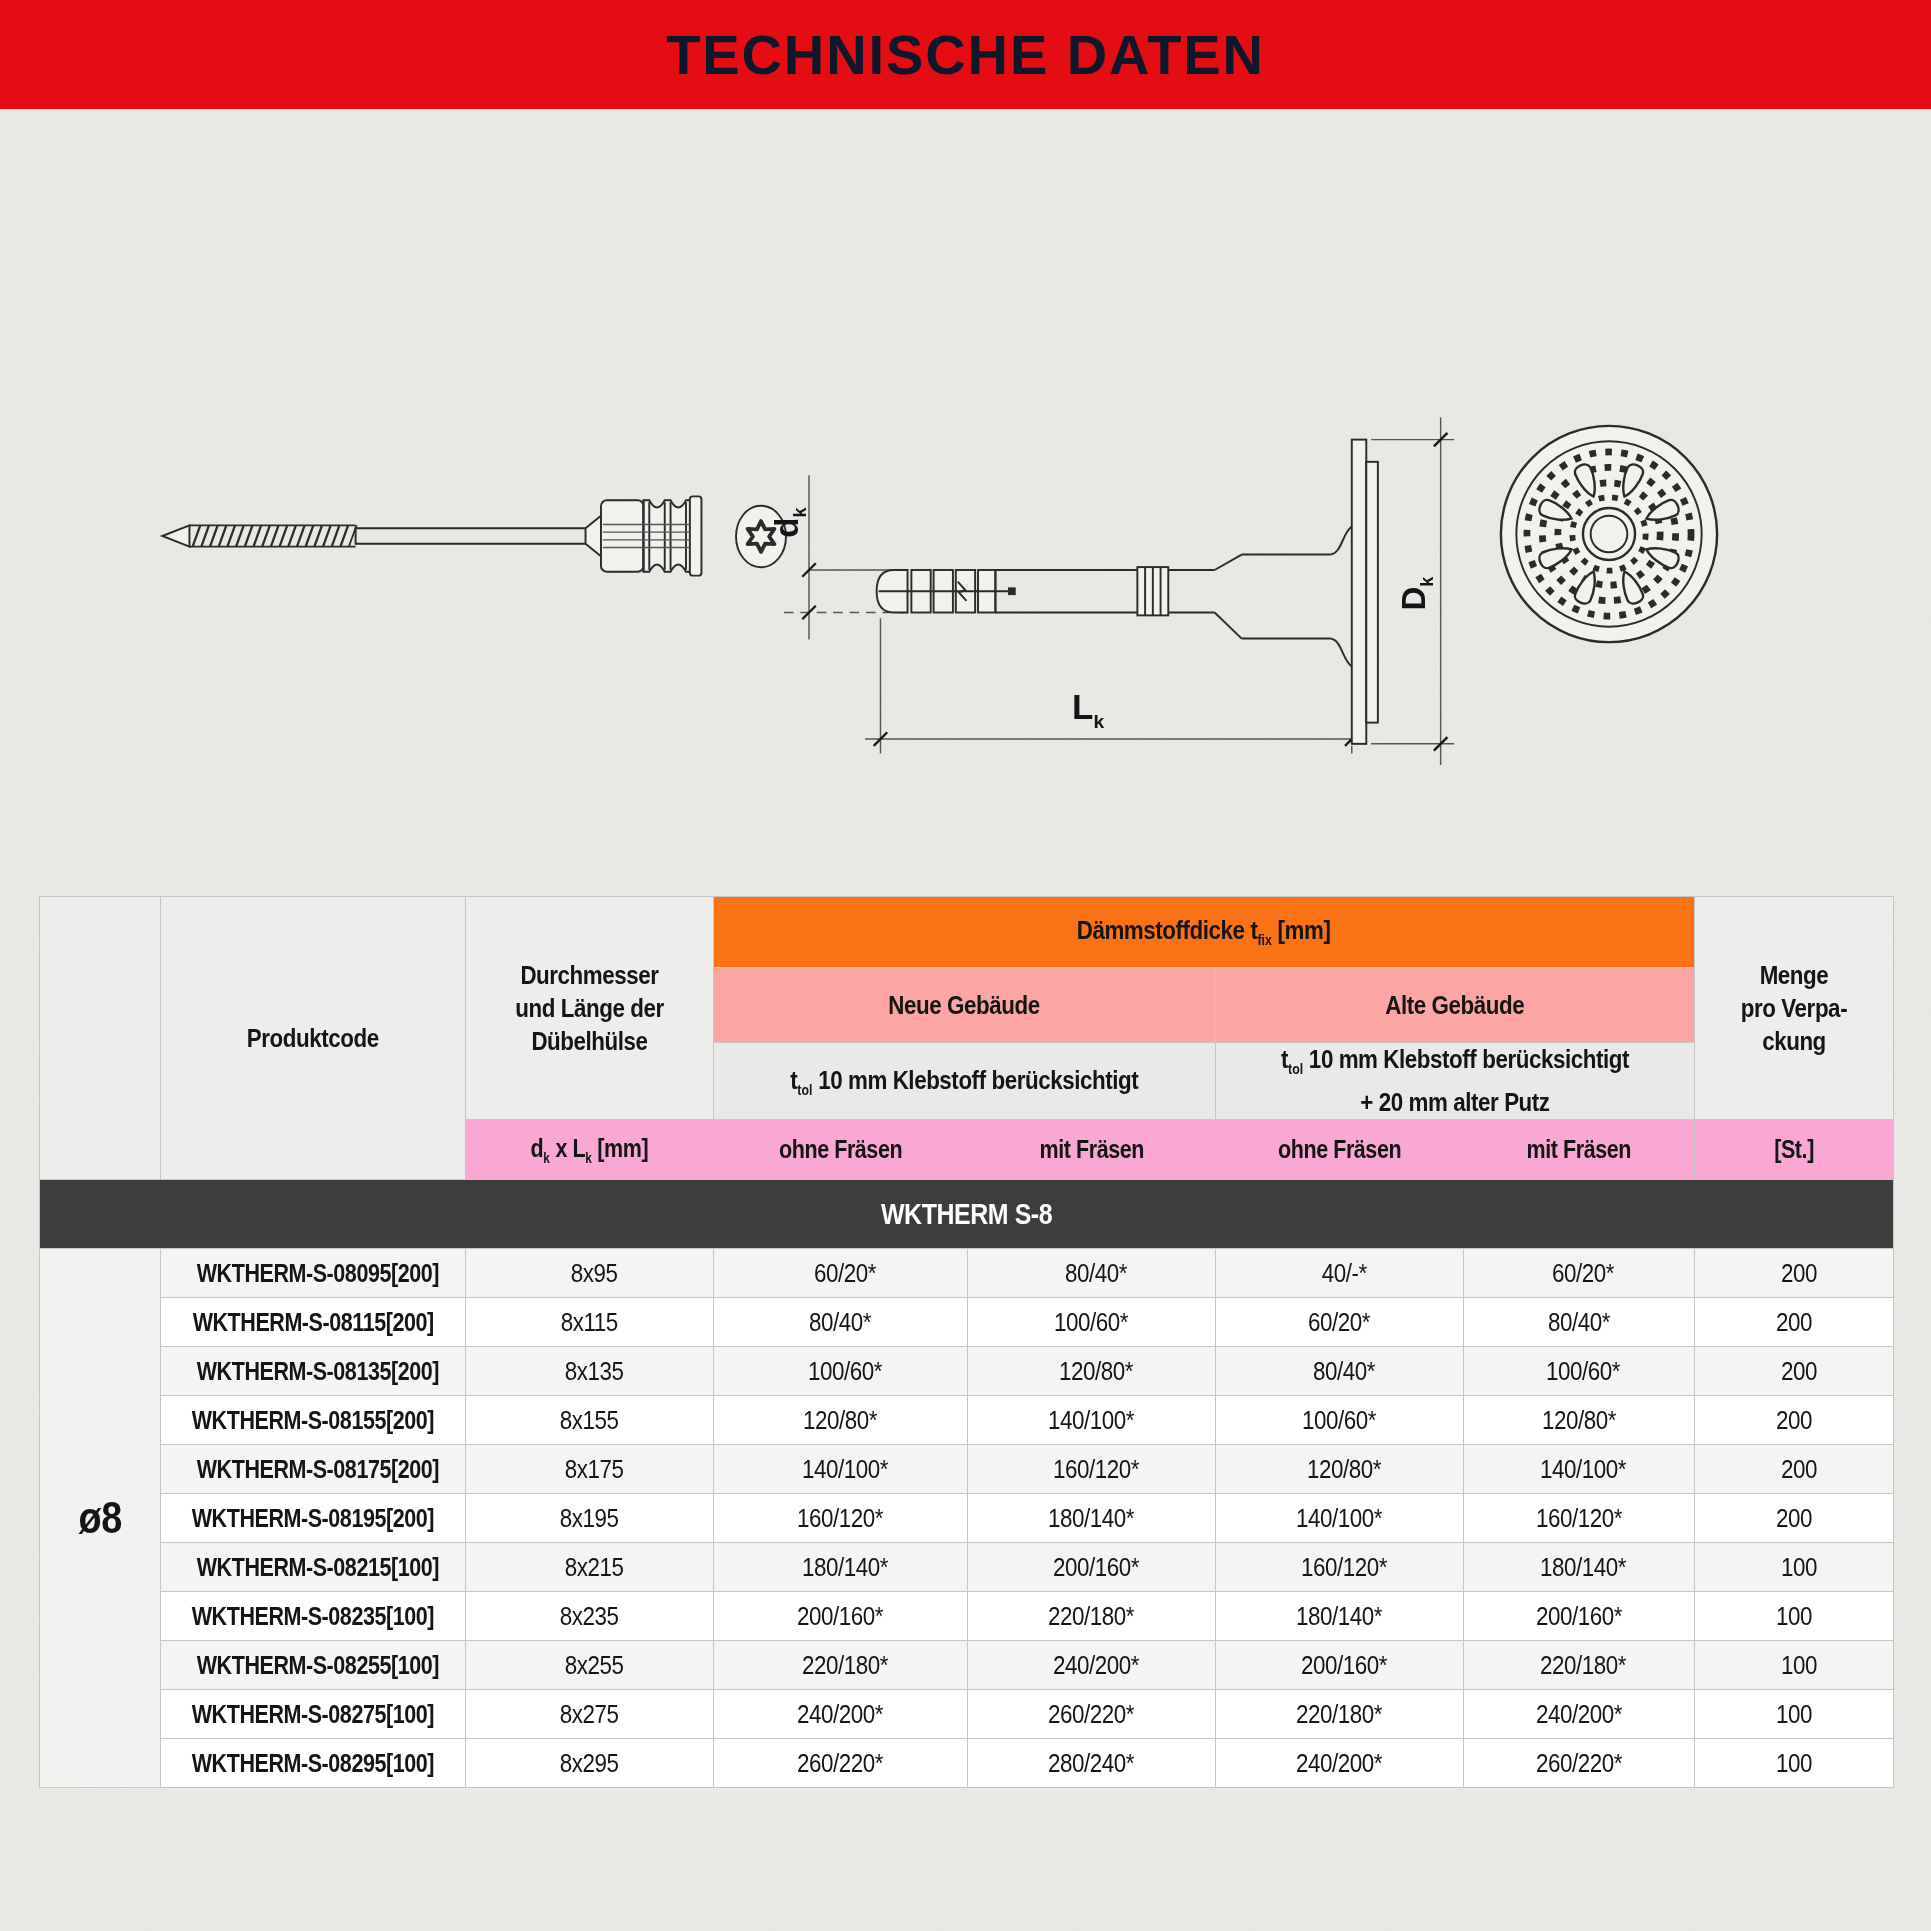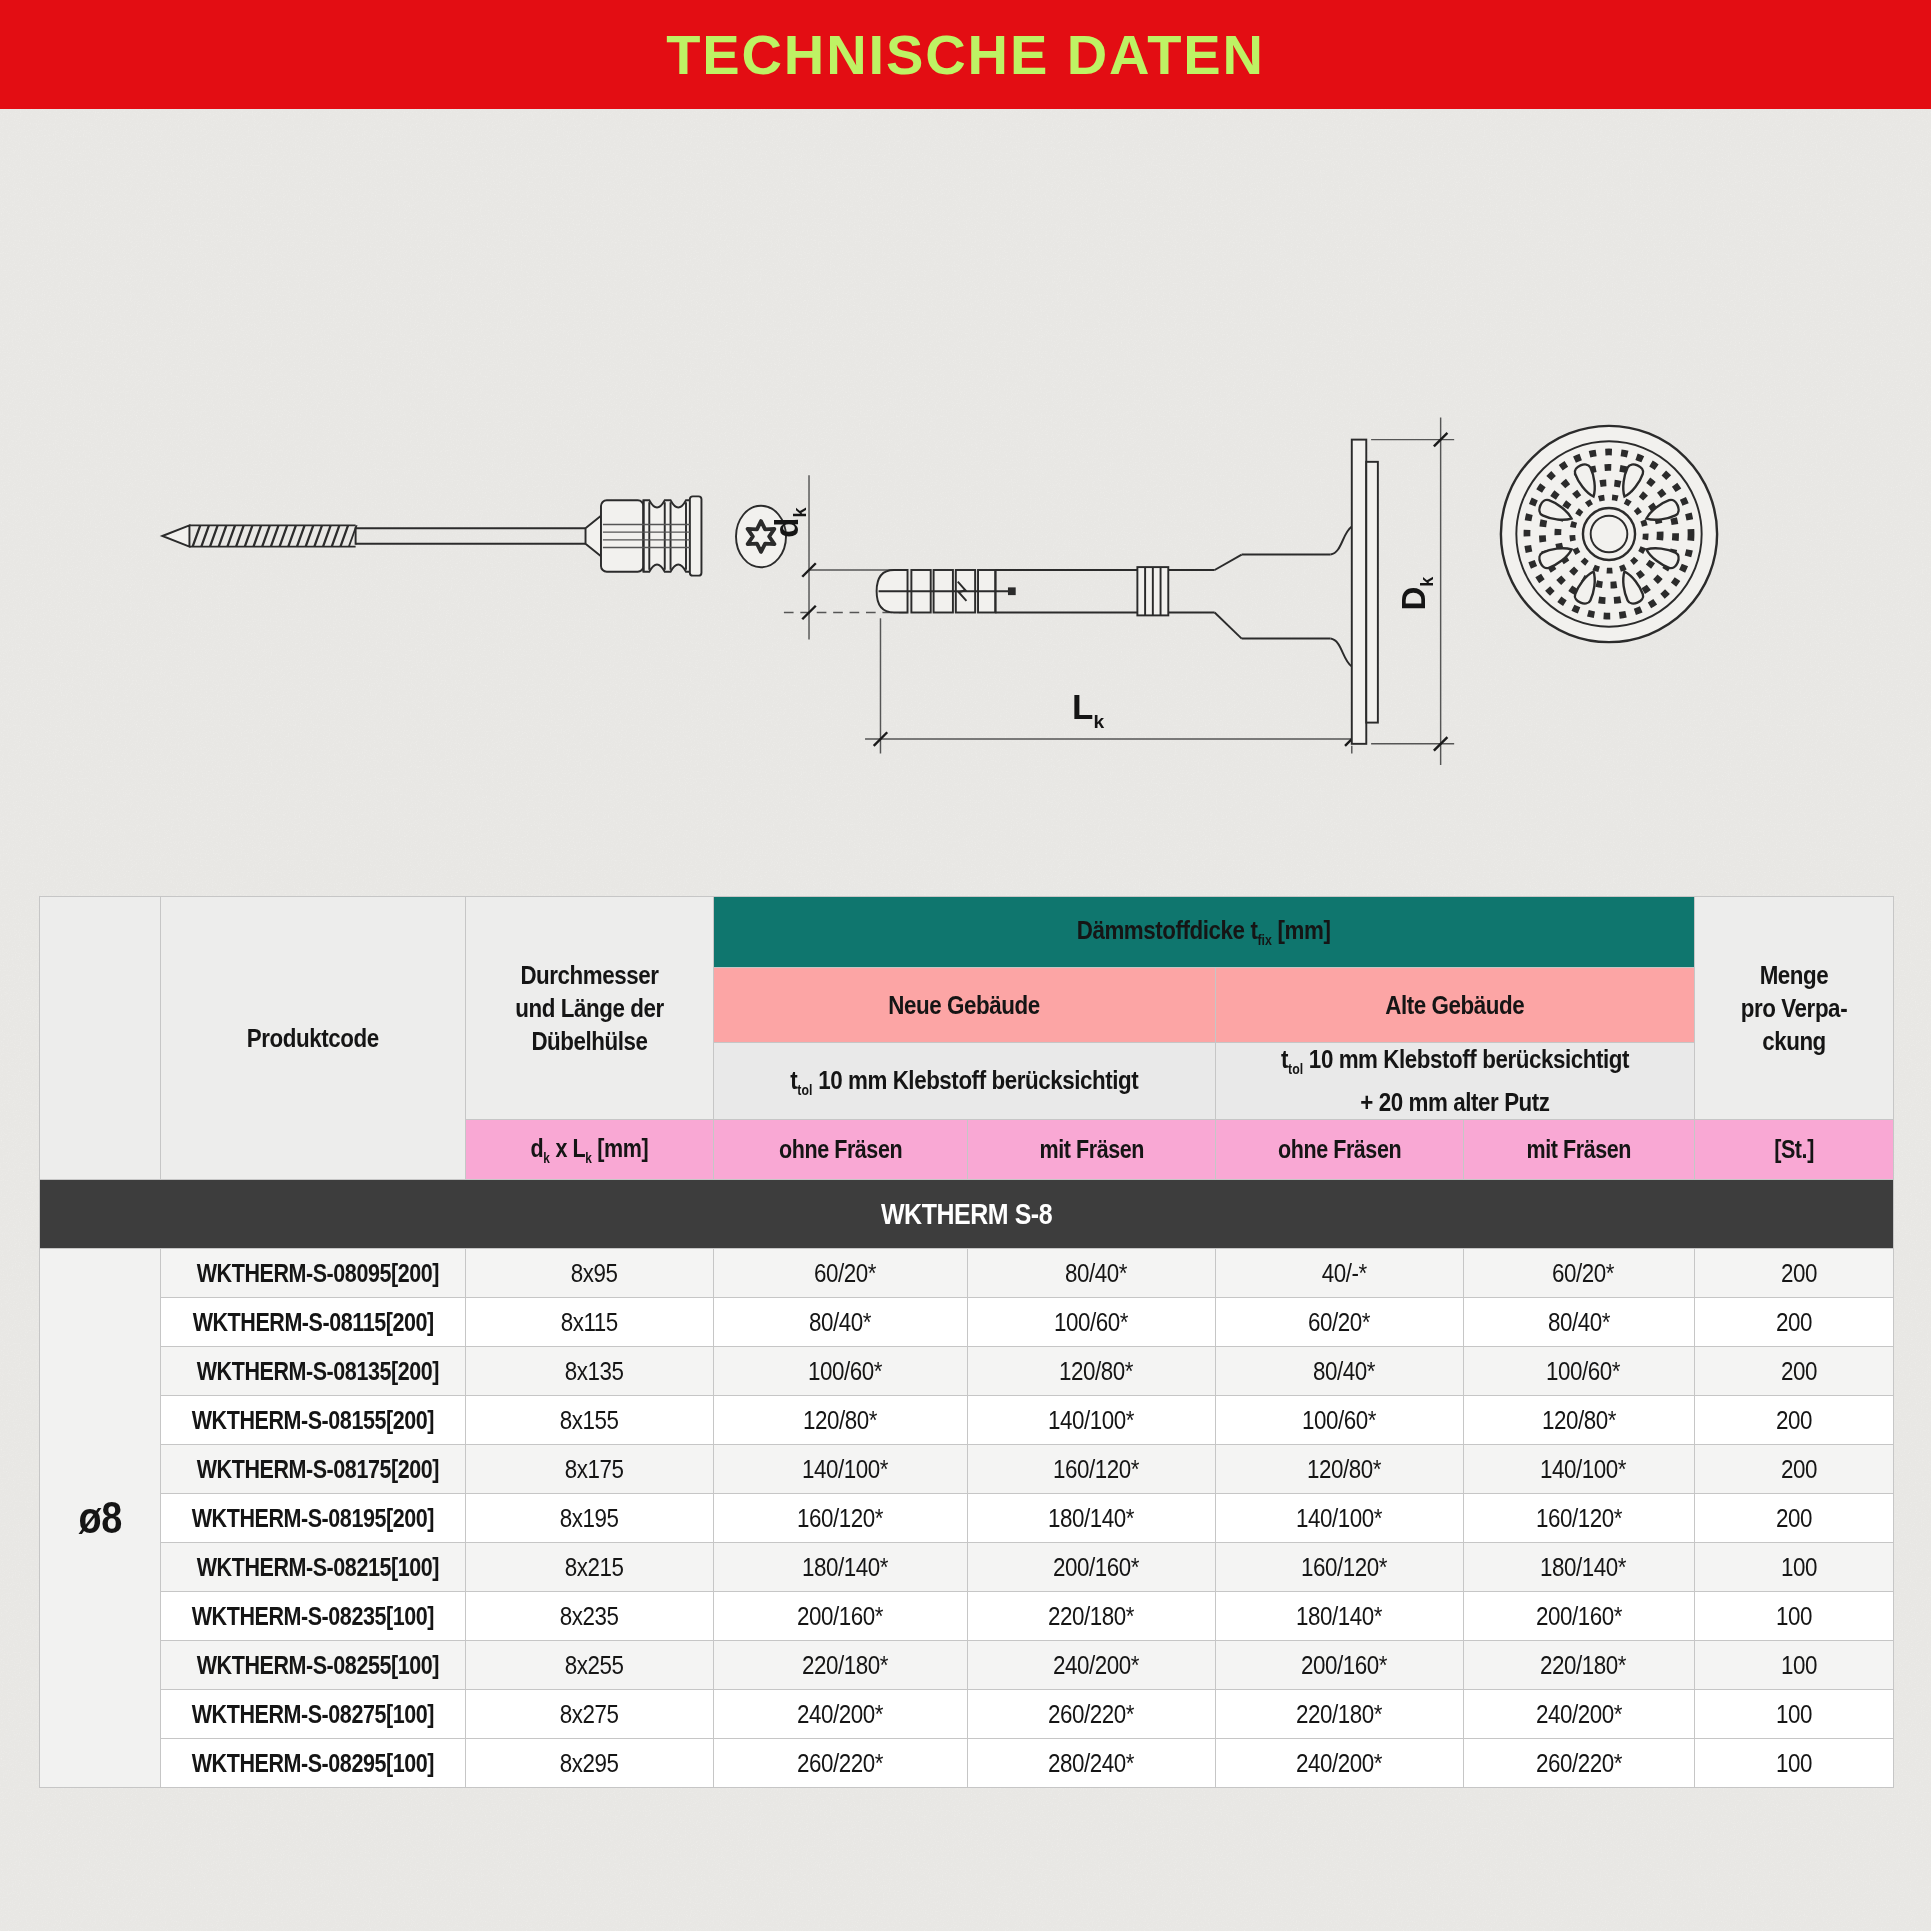--- a/index.html
+++ b/index.html
@@ -7,42 +7,42 @@
     width:1931px;height:1931px;position:relative;
     background:#f2f1ee;
     font-family:"Liberation Sans", sans-serif;
     color:#151515;overflow:hidden;
   }
   .noise{position:absolute;left:0;top:0;width:1931px;height:1931px;opacity:.06;pointer-events:none;z-index:0;}
   .layer{position:absolute;z-index:1;}
 
   
   .banner{left:0;top:0;width:1931px;height:109px;background:#e30d13;display:flex;align-items:center;justify-content:center;}
-  .banner h1{margin:0;color:#bef264;font-size:56px;font-weight:700;letter-spacing:1.9px;}
+  .banner h1{margin:0;color:#0f172a;font-size:56px;font-weight:700;letter-spacing:1.9px;}
 
   
   .ct{display:inline-block;transform:scaleX(.86);transform-origin:center;letter-spacing:-0.5px;white-space:nowrap;}
   .blk{display:block;transform:scaleX(.86);transform-origin:center;letter-spacing:-0.5px;}
   sub.k, .sub{font-size:.55em;vertical-align:-.45em;letter-spacing:0;}
 
   
   svg.draw{position:absolute;overflow:visible;}
   .ln{stroke:#2b2b2b;stroke-width:2;fill:none;}
   .lnf{stroke:#2b2b2b;stroke-width:2;fill:#f2f1ee;}
   .thin{stroke:#555;stroke-width:1.5;fill:none;}
   .dash{stroke:#555;stroke-width:1.5;fill:none;stroke-dasharray:10 7;}
   .tick{stroke:#1a1a1a;stroke-width:2.5;fill:none;}
   .vlabel{position:absolute;font-weight:700;font-size:33px;text-align:center;transform:rotate(-90deg);}
   .hlabel{position:absolute;font-weight:700;font-size:35px;}
 
   
   table.tech{position:absolute;left:39px;top:896px;width:1854px;border-collapse:collapse;table-layout:fixed;
     border:1px solid #9e9e9e;background:#fff;font-size:26px;}
   table.tech td{border:1px solid #c6c6c6;text-align:center;vertical-align:middle;padding:0;overflow:hidden;}
-  td.hA{background:#0f766e;font-weight:700;}
+  td.hA{background:#f97316;font-weight:700;}
   td.hB{background:#fca5a5;font-weight:700;}
   td.hC{background:#e9e9e9;font-weight:700;}
   td.hMain{background:#ededec;font-weight:700;}
   td.hSub{background:#f9a8d4;font-weight:700;font-size:25px;}
   td.group{background:#3d3d3d;color:#fff;font-weight:700;font-size:29px;border-left:1px solid #3d3d3d;border-right:1px solid #3d3d3d;}
   td.dia{background:#f2f2f1;font-weight:700;font-size:44px;}
   tr.odd td.data{background:#f4f4f3;padding-left:9px;}
   tr.even td.data{background:#ffffff;}
   td.code{font-weight:700;font-size:25px;}
   .mlh{line-height:33px;}

